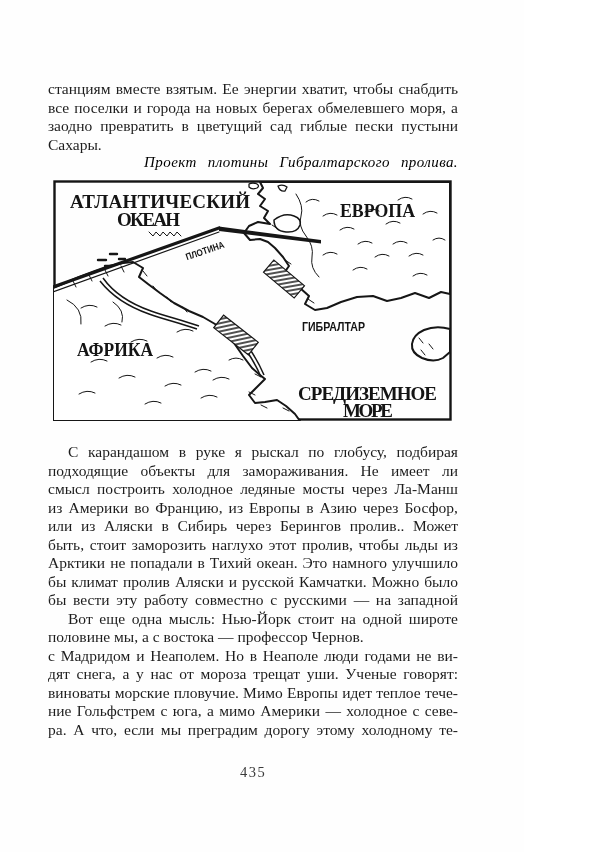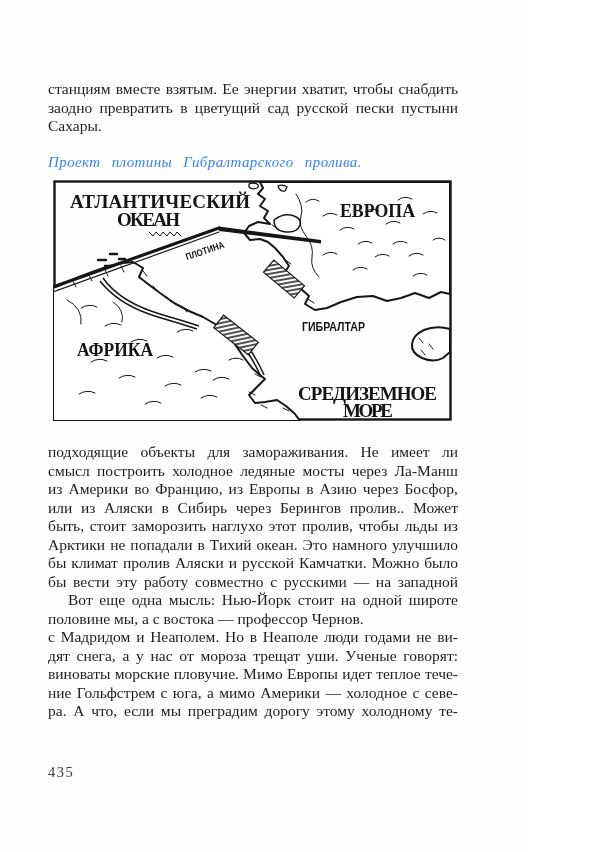--- a/index.html
+++ b/index.html
@@ -5,39 +5,40 @@
   html,body { margin:0; padding:0; background:#ffffff; }
   .page {
     position:relative; width:516px; height:852px; background:#fefefe;
     font-family:"Liberation Serif", serif; color:#1d1d1d; overflow:hidden;padding-left:8px;
   }
   .textcol { position:absolute; left:48px; width:410px; font-size:15.5px; line-height:18.5px; }
   .ln { text-align:justify; text-align-last:justify; height:18.5px; white-space:normal; }
   .ln.last { text-align:center; text-align-last:left; }
   .ln.ind { text-indent:20px; }
   .caption {
-    position:absolute; left:48px; width:410px; top:154px; text-align:left;
-    font-style:italic; font-size:15px; letter-spacing:0.4px; word-spacing:7px; color:#3b82f6;
+    position:absolute; left:48px; width:410px; top:154px; text-align:right;
+    font-style:italic; font-size:15px; letter-spacing:0.4px; word-spacing:7px; color:#000000;
   }
   .map { position:absolute; left:53px; top:180px; }
   .pagenum {
-    position:absolute; left:48px; width:410px; top:764px; text-align:left;
+    position:absolute; left:48px; width:410px; top:764px; text-align:center;
     font-size:14.5px; letter-spacing:1.5px; color:#3a3a3a;
   }
   svg text { font-family:"Liberation Serif", serif; font-weight:bold; fill:#141414; }
   svg text.sans { font-family:"Liberation Sans", sans-serif; }
 </style>
 </head>
 <body>
 
 <div class="page">
 
   <div class="textcol" style="top:80px">
     <div class="ln">станциям вместе взятым. Ее энергии хватит, чтобы снабдить</div>
-    <div class="ln">заодно превратить в цветущий сад русской пески пустыни</div>
+    <div class="ln">все поселки и города на новых берегах обмелевшего моря, а</div>
+    <div class="ln">заодно превратить в цветущий сад гиблые пески пустыни</div>
     <div class="ln last">Сахары.</div>
   </div>
 
   <div class="caption">Проект плотины Гибралтарского пролива.</div>
 
   <svg class="map" width="399" height="241" viewBox="0 0 399 241">
     <defs>
       <pattern id="xh" width="4" height="4" patternUnits="userSpaceOnUse" patternTransform="rotate(40)">
         <rect width="4" height="4" fill="#ffffff"></rect>
         <line x1="1" y1="0" x2="1" y2="4" stroke="#161616" stroke-width="1.5"></line>
@@ -99,20 +100,21 @@
     <text x="64" y="46" font-size="19" textLength="63" lengthAdjust="spacing">ОКЕАН</text>
     <text x="287" y="37" font-size="19" textLength="75" lengthAdjust="spacingAndGlyphs">ЕВРОПА</text>
     <text x="24" y="176" font-size="19" textLength="76" lengthAdjust="spacingAndGlyphs">АФРИКА</text>
     <text class="sans" x="249" y="151" font-size="13" textLength="63" lengthAdjust="spacingAndGlyphs">ГИБРАЛТАР</text>
     <text class="sans" transform="rotate(-19 152 71)" x="132" y="74" font-size="9.5" textLength="40" lengthAdjust="spacingAndGlyphs">ПЛОТИНА</text>
     <text x="245" y="220" font-size="19" textLength="139" lengthAdjust="spacing">СРЕДИЗЕМНОЕ</text>
     <text x="290" y="237" font-size="19" textLength="50" lengthAdjust="spacing">МОРЕ</text>
   </svg>
 
   <div class="textcol" style="top:443px">
+    <div class="ln ind">С карандашом в руке я рыскал по глобусу, подбирая</div>
     <div class="ln">подходящие объекты для замораживания. Не имеет ли</div>
     <div class="ln">смысл построить холодное ледяные мосты через Ла-Манш</div>
     <div class="ln">из Америки во Францию, из Европы в Азию через Босфор,</div>
     <div class="ln">или из Аляски в Сибирь через Берингов пролив.. Может</div>
     <div class="ln">быть, стоит заморозить наглухо этот пролив, чтобы льды из</div>
     <div class="ln">Арктики не попадали в Тихий океан. Это намного улучшило</div>
     <div class="ln">бы климат пролив Аляски и русской Камчатки. Можно было</div>
     <div class="ln">бы вести эту работу совместно с русскими — на западной</div>
     <div class="ln ind">Вот еще одна мысль: Нью-Йорк стоит на одной широте</div>
     <div class="ln last">половине мы, а с востока — профессор Чернов.</div>

